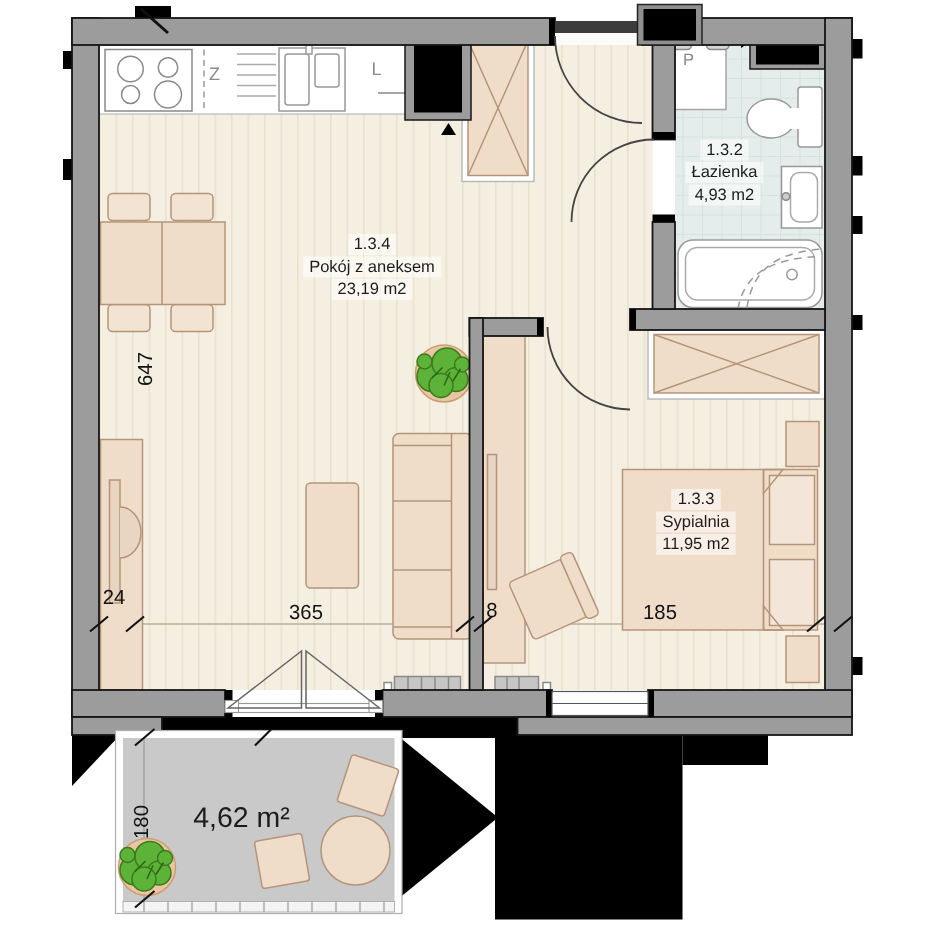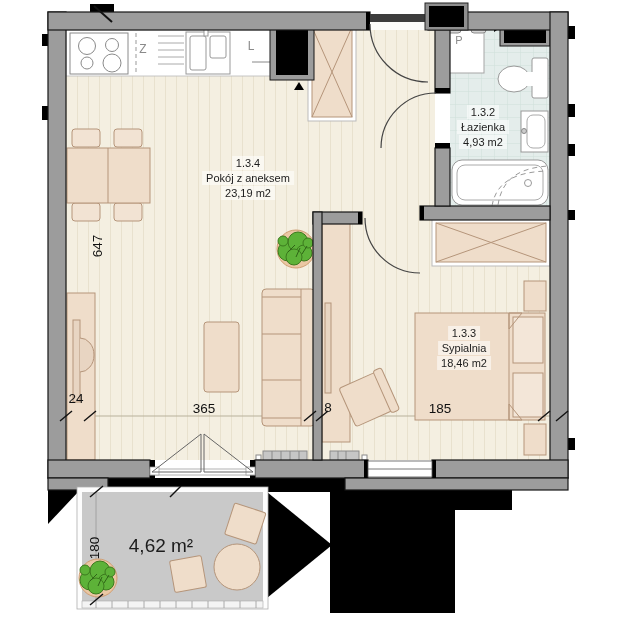--- a/index.html
+++ b/index.html
@@ -309,29 +309,29 @@
     <path d="M170,497 L181,486"></path>
     <path d="M94,6 L112,22" stroke-width="2"></path>
   </g>
 </svg>
 
 <div class="room-label" style="left:248px;top:178px">
   <span>1.3.4</span>
   <span>Pokój z aneksem</span>
   <span>23,19 m2</span>
 </div>
-<div class="room-label" style="left:483px;top:127px">
+<div class="room-label" style="left:483px;top:115px">
   <span>1.3.2</span>
   <span>Łazienka</span>
   <span>4,93 m2</span>
 </div>
 <div class="room-label" style="left:464px;top:348px">
   <span>1.3.3</span>
   <span>Sypialnia</span>
-  <span>18,46 m2</span>
+  <span>11,95 m2</span>
 </div>
 
 <span class="balcony-area" style="left:161px;top:546px">4,62 m²</span>
 
 <span class="dim" style="left:76px;top:398px">24</span>
 <span class="dim" style="left:204px;top:408px">365</span>
 <span class="dim" style="left:328px;top:407px">8</span>
 <span class="dim" style="left:440px;top:408px">185</span>
 <span class="dim v" style="left:97px;top:246px">647</span>
 <span class="dim v" style="left:94px;top:548px">180</span>

